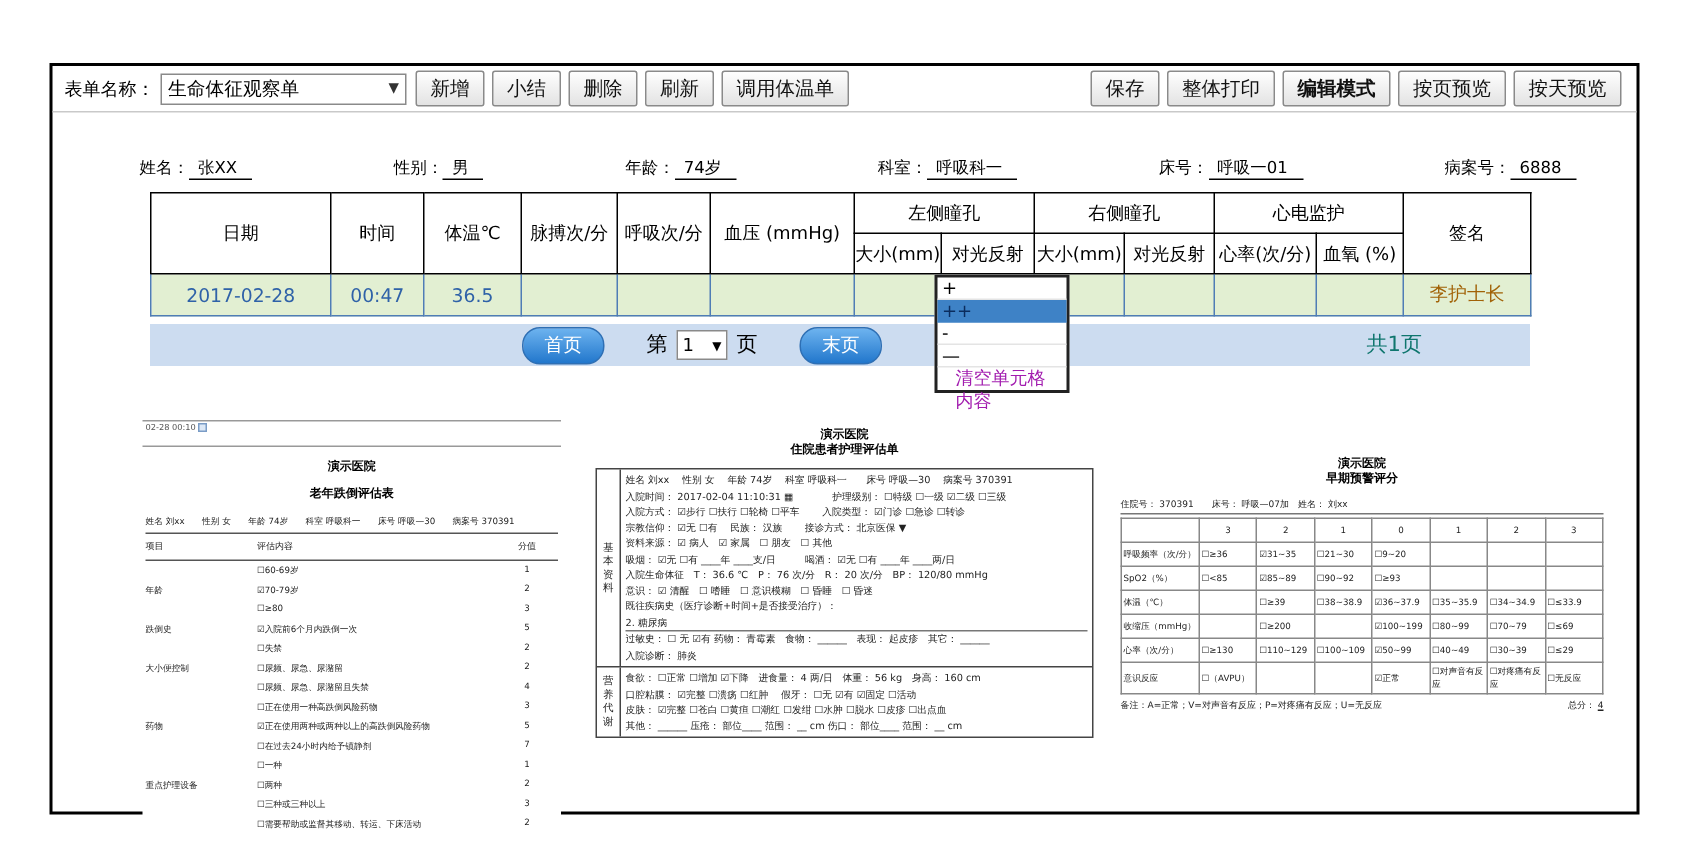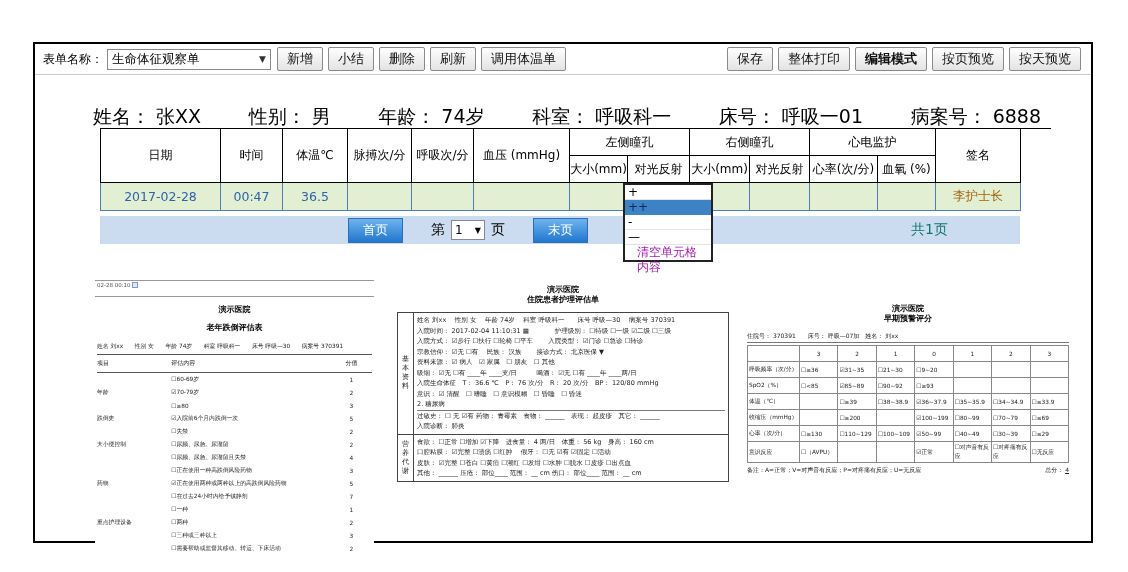--- a/index.html
+++ b/index.html
@@ -19,40 +19,40 @@
   .tb-btn { background:linear-gradient(#fefefe,#e3e3e3); border:1px solid #8a8a8a;
     border-radius:2px; font-size:13px; color:#111; padding:2px 9px; margin-right:5px;
     white-space:nowrap; font-family:inherit; cursor:pointer; }
   .tb-btn.bold { font-weight:bold; }
   .tb-spacer { flex:1; }
 
   
   .main-title { position:absolute; top:36px; left:0; right:0; text-align:center;
     font-size:17px; font-weight:bold; color:#000; }
   .patient-row { position:absolute; top:60px; left:58px; right:40px;
-    display:flex; justify-content:space-between; font-size:19px; }
+    display:flex; justify-content:space-between; font-size:11px; }
   .pfield { white-space:nowrap; }
   .pfield .pval { border-bottom:1px solid #000; padding:0 10px 1px 6px; }
 
   
   .vwrap { position:absolute; top:84px; left:65px; width:920px; }
   table.vitals { border-collapse:collapse; width:920px; table-layout:fixed; }
   table.vitals th { border:1px solid #000; background:#fff; font-weight:normal;
     font-size:12px; padding:0; height:27px; color:#000; }
   table.vitals td.dcell { border:1px solid #4f7db5; background:#e2efd2;
     font-size:12.5px; color:#2f62a8; text-align:center; height:28px; }
   table.vitals td.dcell.sig { color:#a16207; }
 
   
   .pagebar { position:absolute; top:172px; left:65px; width:920px; height:28px;
     background:#ccdcf0; }
   .paggroup { position:absolute; left:248px; top:0; height:28px; display:flex;
     align-items:center; gap:10px; }
   .bluebtn { background:linear-gradient(#6db3ef,#2277cc); border:1px solid #2e6fb4;
-    border-radius:0; color:#fff; font-size:12.5px; padding:3px 14px;
+    border-radius:12px; color:#fff; font-size:12.5px; padding:3px 14px;
     font-family:inherit; cursor:pointer; }
   .pagmid { display:flex; align-items:center; gap:6px; font-size:14px; color:#000;
     margin:0 18px; }
   .pagselect { width:34px; height:20px; border:1px solid #8a8a8a; background:#fff;
     display:flex; align-items:center; justify-content:space-between;
     font-size:12px; padding:0 3px; cursor:default; }
   .pagselect .arrow { font-size:8px; }
   .pagtotal { position:absolute; right:72px; top:5px; font-size:14px; color:#0f766e; }
 
   
@@ -314,20 +314,21 @@
 料</div>
         <div class="slines" id="thumb2-s1">
             <div class="sline">姓名 刘xx　 性别 女　 年龄 74岁　 科室 呼吸科一　　床号 呼吸—30　 病案号 370391</div>
             <div class="sline">入院时间： 2017-02-04 11:10:31 ▦　　　　护理级别： ☐特级 ☐一级 ☑二级 ☐三级</div>
             <div class="sline">入院方式： ☑步行 ☐扶行 ☐轮椅 ☐平车　　 入院类型： ☑门诊 ☐急诊 ☐转诊</div>
             <div class="sline">宗教信仰： ☑无 ☐有　 民族： 汉族　　 接诊方式： 北京医保 ▼</div>
             <div class="sline">资料来源： ☑ 病人　☑ 家属　☐ 朋友　☐ 其他</div>
             <div class="sline">吸烟： ☑无 ☐有 ____年 ____支/日　　　喝酒： ☑无 ☐有 ____年 ____两/日</div>
             <div class="sline">入院生命体征　T： 36.6 ℃　P： 76 次/分　R： 20 次/分　BP： 120/80 mmHg</div>
             <div class="sline">意识： ☑ 清醒　☐ 嗜睡　☐ 意识模糊　☐ 昏睡　☐ 昏迷</div>
+            <div class="sline">既往疾病史（医疗诊断+时间+是否接受治疗）：</div>
             <div class="sline ul">2. 糖尿病</div>
             <div class="sline">过敏史： ☐ 无 ☑有 药物： 青霉素　食物： ______　表现： 起皮疹　其它： ______</div>
             <div class="sline">入院诊断： 肺炎</div>
           </div>
       </div>
       <div class="sect">
         <div class="slabel">营
 养
 代
 谢</div>

